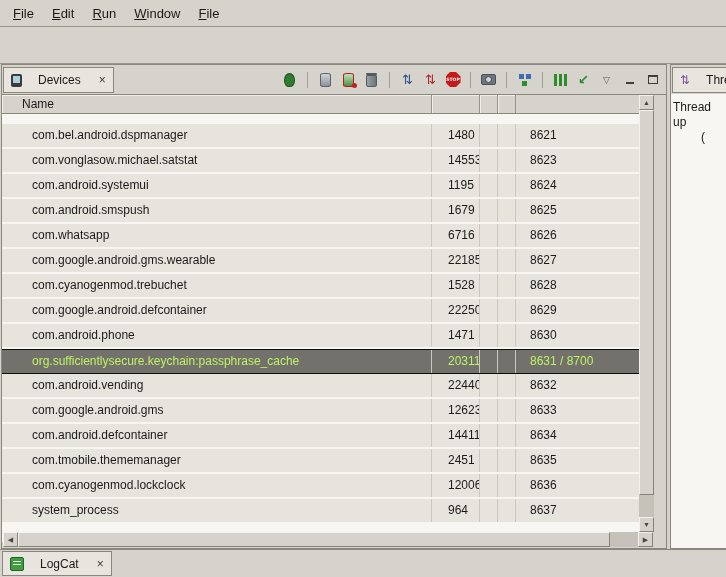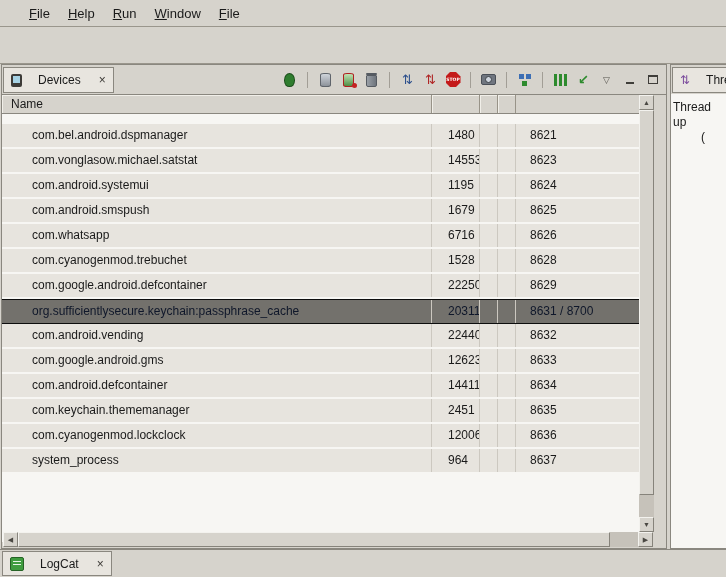--- a/index.html
+++ b/index.html
@@ -1,21 +1,21 @@
 <!DOCTYPE html>
 <html><head>
 <meta charset="utf-8">
 <style>
   html,body{margin:0;padding:0;}
   body{width:726px;height:577px;font-family:"Liberation Sans","DejaVu Sans",sans-serif;color:#1a1a1a;}
   .window{position:relative;width:726px;height:577px;background:#d6d3cc;overflow:hidden;}
 
   
   .menubar{position:absolute;top:0;left:0;right:0;height:26px;display:flex;align-items:center;
-           padding-left:20px;border-bottom:1px solid #9a968c;background:#d6d3cc;font-size:13px;}
+           padding-left:4px;border-bottom:1px solid #9a968c;background:#d6d3cc;font-size:13px;}
   .menu-item{display:inline-block;padding:4px 9px;cursor:default;}
   .menu-item::first-letter{text-decoration:underline;}
 
   
   .main-toolbar{position:absolute;top:27px;left:0;right:0;height:36px;background:#d6d3cc;
                 border-bottom:1px solid #9a968c;}
 
   
   .main{position:absolute;top:64px;left:0;width:726px;height:485px;}
 
@@ -78,29 +78,29 @@
 
   
   .table-header{position:absolute;left:0;top:30px;width:637px;height:19px;background:#d6d3cc;
                 border-bottom:1px solid #8a877f;font-size:12px;line-height:18px;box-sizing:border-box;}
   .hcell{border-right:1px solid #989388;box-shadow:inset 1px 1px 0 #f1efe9;}
   .table-body{position:absolute;left:0;top:49px;width:637px;height:418px;background:#f7f6f3;
               overflow:hidden;padding-top:10px;box-sizing:content-box;font-size:12px;}
   .cell{display:inline-block;box-sizing:border-box;height:100%;overflow:hidden;white-space:nowrap;
         vertical-align:top;}
   .col-name{width:430px;padding-left:30px;}
-  .table-header .col-name{padding-left:9px;}
+  .table-header .col-name{padding-left:20px;}
   .col-pid{width:48px;padding-left:16px;}
   .col-a{width:18px;}
   .col-b{width:18px;}
   .col-port{width:123px;padding-left:14px;}
   .row{height:25px;line-height:23px;box-sizing:border-box;background:#e7e4de;
        border-bottom:2px solid #f7f6f3;}
   .row .col-name,.row .col-pid,.row .col-a,.row .col-b{border-right:1px solid #ccc8c0;}
-  .row.selected{background:#73716c;color:#0f172a;border-top:1px solid #0d0d0d;
+  .row.selected{background:#73716c;color:#bef264;border-top:1px solid #0d0d0d;
                 border-bottom:1px solid #0d0d0d;line-height:22px;}
 
   
   .vscroll{position:absolute;left:637px;top:30px;width:15px;height:437px;background:#c6c2ba;}
   .hscroll{position:absolute;left:1px;bottom:1px;width:650px;height:15px;background:#c6c2ba;}
   .scroll-btn{position:absolute;width:15px;height:15px;background:#d6d3cc;box-sizing:border-box;
               border:1px solid;border-color:#f3f2ee #86837b #86837b #f3f2ee;color:#4a4843;
               font-size:7px;display:flex;align-items:center;justify-content:center;}
   .vscroll .up{top:0;left:0;}
   .vscroll .down{bottom:0;left:0;}
@@ -121,21 +121,21 @@
              border-top:1px solid #8a877f;box-sizing:border-box;padding-left:28px;}
   .bottombar .tab{top:1px;left:2px;height:25px;}
 </style>
 </head>
 <body>
 
 <div class="window">
 
   <div class="menubar">
     <span class="menu-item">File</span>
-    <span class="menu-item">Help</span>
+    <span class="menu-item">Edit</span>
     <span class="menu-item">Run</span>
     <span class="menu-item">Window</span>
     <span class="menu-item">File</span>
   </div>
 
   <div class="main-toolbar"></div>
 
   <div class="main">
 
     <div class="devices-panel">
@@ -186,48 +186,54 @@
   </div>
 
   <div class="row">
     <span class="cell col-name">com.android.smspush</span><span class="cell col-pid">1679</span><span class="cell col-a"></span><span class="cell col-b"></span><span class="cell col-port">8625</span>
   </div>
 
   <div class="row">
     <span class="cell col-name">com.whatsapp</span><span class="cell col-pid">6716</span><span class="cell col-a"></span><span class="cell col-b"></span><span class="cell col-port">8626</span>
   </div>
 
+  <div class="row">
+    <span class="cell col-name">com.google.android.gms.wearable</span><span class="cell col-pid">22185</span><span class="cell col-a"></span><span class="cell col-b"></span><span class="cell col-port">8627</span>
+  </div>
 
   <div class="row">
     <span class="cell col-name">com.cyanogenmod.trebuchet</span><span class="cell col-pid">1528</span><span class="cell col-a"></span><span class="cell col-b"></span><span class="cell col-port">8628</span>
   </div>
 
   <div class="row">
     <span class="cell col-name">com.google.android.defcontainer</span><span class="cell col-pid">22250</span><span class="cell col-a"></span><span class="cell col-b"></span><span class="cell col-port">8629</span>
   </div>
 
+  <div class="row">
+    <span class="cell col-name">com.android.phone</span><span class="cell col-pid">1471</span><span class="cell col-a"></span><span class="cell col-b"></span><span class="cell col-port">8630</span>
+  </div>
 
   <div class="row selected">
     <span class="cell col-name">org.sufficientlysecure.keychain:passphrase_cache</span><span class="cell col-pid">20311</span><span class="cell col-a"></span><span class="cell col-b"></span><span class="cell col-port">8631 / 8700</span>
   </div>
 
   <div class="row">
     <span class="cell col-name">com.android.vending</span><span class="cell col-pid">22440</span><span class="cell col-a"></span><span class="cell col-b"></span><span class="cell col-port">8632</span>
   </div>
 
   <div class="row">
     <span class="cell col-name">com.google.android.gms</span><span class="cell col-pid">12623</span><span class="cell col-a"></span><span class="cell col-b"></span><span class="cell col-port">8633</span>
   </div>
 
   <div class="row">
     <span class="cell col-name">com.android.defcontainer</span><span class="cell col-pid">14411</span><span class="cell col-a"></span><span class="cell col-b"></span><span class="cell col-port">8634</span>
   </div>
 
   <div class="row">
-    <span class="cell col-name">com.keychain.thememanager</span><span class="cell col-pid">2451</span><span class="cell col-a"></span><span class="cell col-b"></span><span class="cell col-port">8635</span>
+    <span class="cell col-name">com.tmobile.thememanager</span><span class="cell col-pid">2451</span><span class="cell col-a"></span><span class="cell col-b"></span><span class="cell col-port">8635</span>
   </div>
 
   <div class="row">
     <span class="cell col-name">com.cyanogenmod.lockclock</span><span class="cell col-pid">12006</span><span class="cell col-a"></span><span class="cell col-b"></span><span class="cell col-port">8636</span>
   </div>
 
   <div class="row">
     <span class="cell col-name">system_process</span><span class="cell col-pid">964</span><span class="cell col-a"></span><span class="cell col-b"></span><span class="cell col-port">8637</span>
   </div>
 </div>

